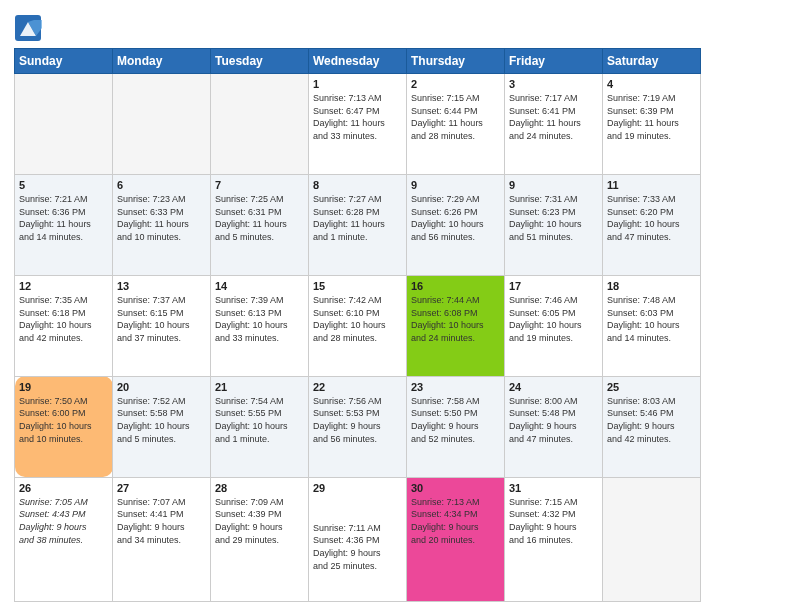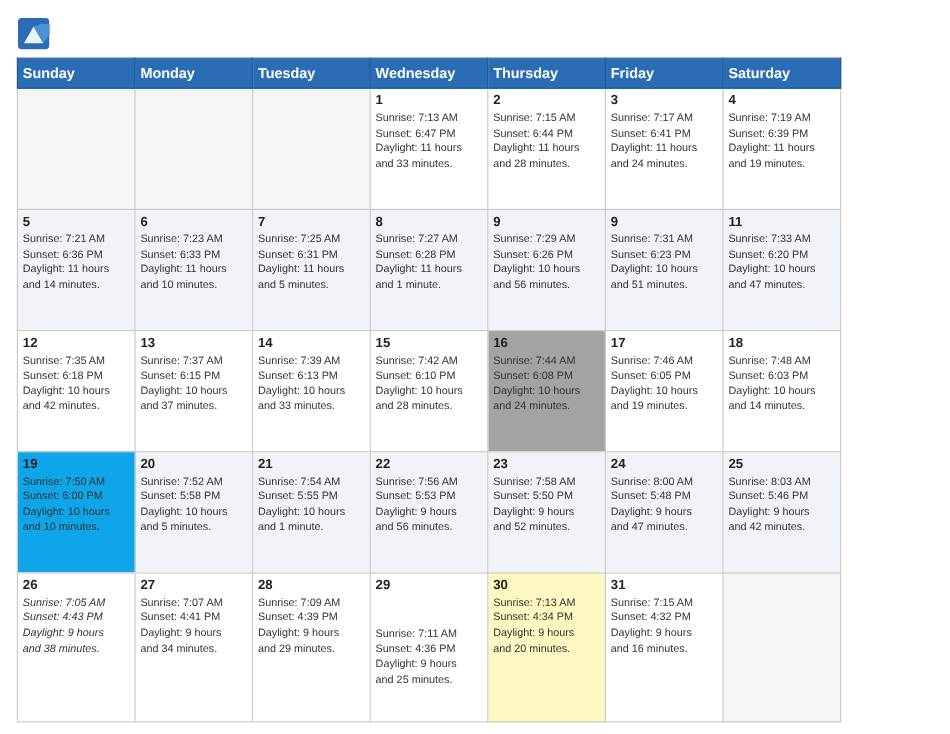--- a/index.html
+++ b/index.html
@@ -241,21 +241,21 @@
 Daylight: 10 hours
 and 33 minutes.</div>
           </td>
           <td style="background: rgb(255, 255, 255);">
             <span class="day-num">15</span>
             <div class="day-info" style="white-space: pre-line;">Sunrise: 7:42 AM
 Sunset: 6:10 PM
 Daylight: 10 hours
 and 28 minutes.</div>
           </td>
-          <td style="background: #a3a3a3;">
+          <td style="background: #84cc16;">
             <span class="day-num">16</span>
             <div class="day-info" style="white-space: pre-line;">Sunrise: 7:44 AM
 Sunset: 6:08 PM
 Daylight: 10 hours
 and 24 minutes.</div>
           </td>
           <td style="background: rgb(255, 255, 255);">
             <span class="day-num">17</span>
             <div class="day-info" style="white-space: pre-line;">Sunrise: 7:46 AM
 Sunset: 6:05 PM
@@ -264,21 +264,21 @@
           </td>
           <td style="background: rgb(255, 255, 255);">
             <span class="day-num">18</span>
             <div class="day-info" style="white-space: pre-line;">Sunrise: 7:48 AM
 Sunset: 6:03 PM
 Daylight: 10 hours
 and 14 minutes.</div>
           </td>
         </tr>
         <tr>
-          <td style="background: #0ea5e9;">
+          <td style="background: #fdba74; border-radius: 10px;">
             <span class="day-num">19</span>
             <div class="day-info" style="white-space: pre-line;">Sunrise: 7:50 AM
 Sunset: 6:00 PM
 Daylight: 10 hours
 and 10 minutes.</div>
           </td>
           <td style="background: rgb(240, 244, 248);">
             <span class="day-num">20</span>
             <div class="day-info" style="white-space: pre-line;">Sunrise: 7:52 AM
 Sunset: 5:58 PM
@@ -343,21 +343,21 @@
 Daylight: 9 hours
 and 29 minutes.</div>
           </td>
           <td style="background: rgb(255, 255, 255);">
             <span class="day-num">29</span>
             <div class="day-info" style="white-space: pre-line; margin-top: 28px;">Sunrise: 7:11 AM
 Sunset: 4:36 PM
 Daylight: 9 hours
 and 25 minutes.</div>
           </td>
-          <td style="background: #fef9c3; margin-left: 31px;">
+          <td style="background: #ec4899; margin-left: 31px;">
             <span class="day-num">30</span>
             <div class="day-info" style="white-space: pre-line;">Sunrise: 7:13 AM
 Sunset: 4:34 PM
 Daylight: 9 hours
 and 20 minutes.</div>
           </td>
           <td style="background: rgb(255, 255, 255);">
             <span class="day-num">31</span>
             <div class="day-info" style="white-space: pre-line;">Sunrise: 7:15 AM
 Sunset: 4:32 PM

